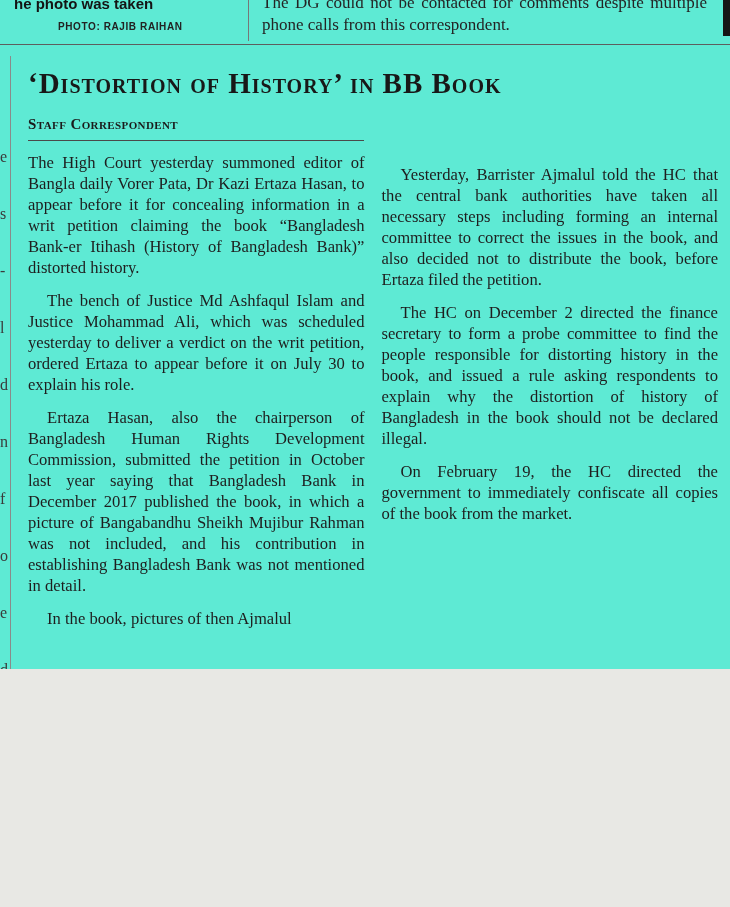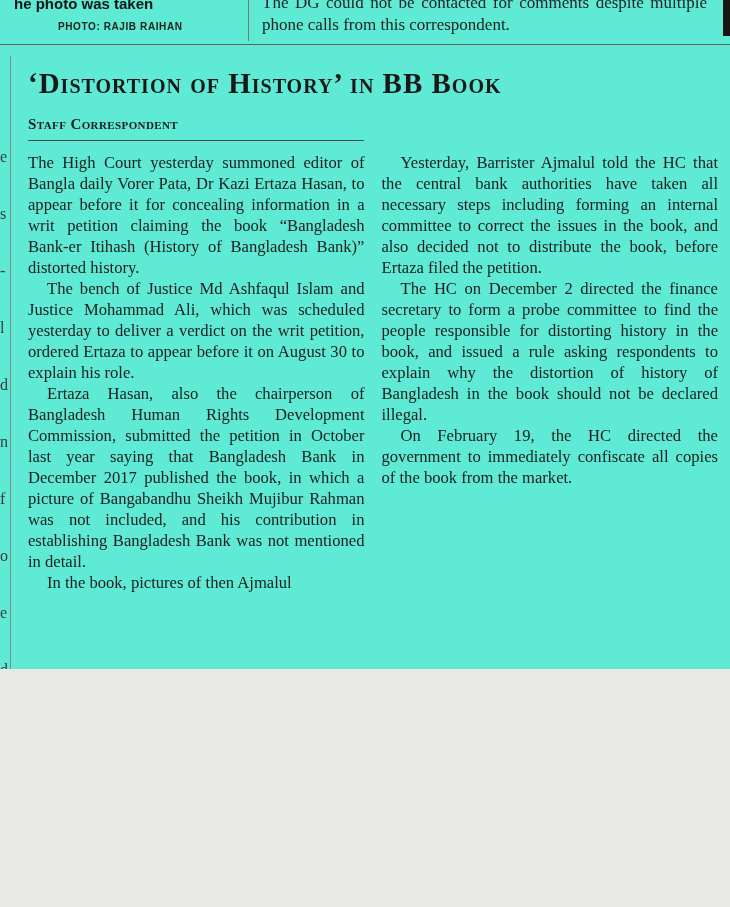--- a/index.html
+++ b/index.html
@@ -58,21 +58,21 @@
   .byline{
     font-variant:small-caps;font-weight:bold;
     font-size:15px;letter-spacing:.4px;color:#1b1b1b;
   }
   .body-cols{display:flex;gap:17px;margin-top:11px;}
   .col{width:337px;}
   .col p{
     margin:0;font-size:16.6px;line-height:21px;
     text-align:justify;color:#1e1e1e;
   }
-  .col p.indent{text-indent:19px;}
+  .col p.indent{text-indent:19px;margin-top:12px;}
 
   .bottom-rule{position:absolute;left:28px;top:884px;width:702px;height:7px;background:#0b0b0b;}
 </style>
 </head>
 <body>
 
 <div class="page">
 
   <div class="top-strip">
     <div class="caption-frag">he photo was taken</div>
@@ -101,21 +101,21 @@
   <div class="bottom-mark-b"></div>
 
   <div class="article">
     <h2 class="kicker">‘Distortion of History’ in BB Book</h2>
     <div class="byline-wrap">
       <span class="byline">Staff Correspondent</span>
     </div>
     <div class="body-cols">
       <div class="col">
         <p>The High Court yesterday summoned editor of Bangla daily Vorer Pata, Dr Kazi Ertaza Hasan, to appear before it for concealing information in a writ petition claiming the book “Bangladesh Bank-er Itihash (History of Bangladesh Bank)” distorted history.</p>
-        <p class="indent">The bench of Justice Md Ashfaqul Islam and Justice Mohammad Ali, which was scheduled yesterday to deliver a verdict on the writ petition, ordered Ertaza to appear before it on August 30 to explain his role.</p>
+        <p class="indent">The bench of Justice Md Ashfaqul Islam and Justice Mohammad Ali, which was scheduled yesterday to deliver a verdict on the writ petition, ordered Ertaza to appear before it on July 30 to explain his role.</p>
         <p class="indent">Ertaza Hasan, also the chairperson of Bangladesh Human Rights Development Commission, submitted the petition in October last year saying that Bangladesh Bank in December 2017 published the book, in which a picture of Bangabandhu Sheikh Mujibur Rahman was not included, and his contribution in establishing Bangladesh Bank was not mentioned in detail.</p>
         <p class="indent">In the book, pictures of then Ajmalul</p>
       </div>
       <div class="col">
         <p class="indent">Yesterday, Barrister Ajmalul told the HC that the central bank authorities have taken all necessary steps including forming an internal committee to correct the issues in the book, and also decided not to distribute the book, before Ertaza filed the petition.</p>
         <p class="indent">The HC on December 2 directed the finance secretary to form a probe committee to find the people responsible for distorting history in the book, and issued a rule asking respondents to explain why the distortion of history of Bangladesh in the book should not be declared illegal.</p>
         <p class="indent">On February 19, the HC directed the government to immediately confiscate all copies of the book from the market.</p>
       </div>
     </div>
   </div>

